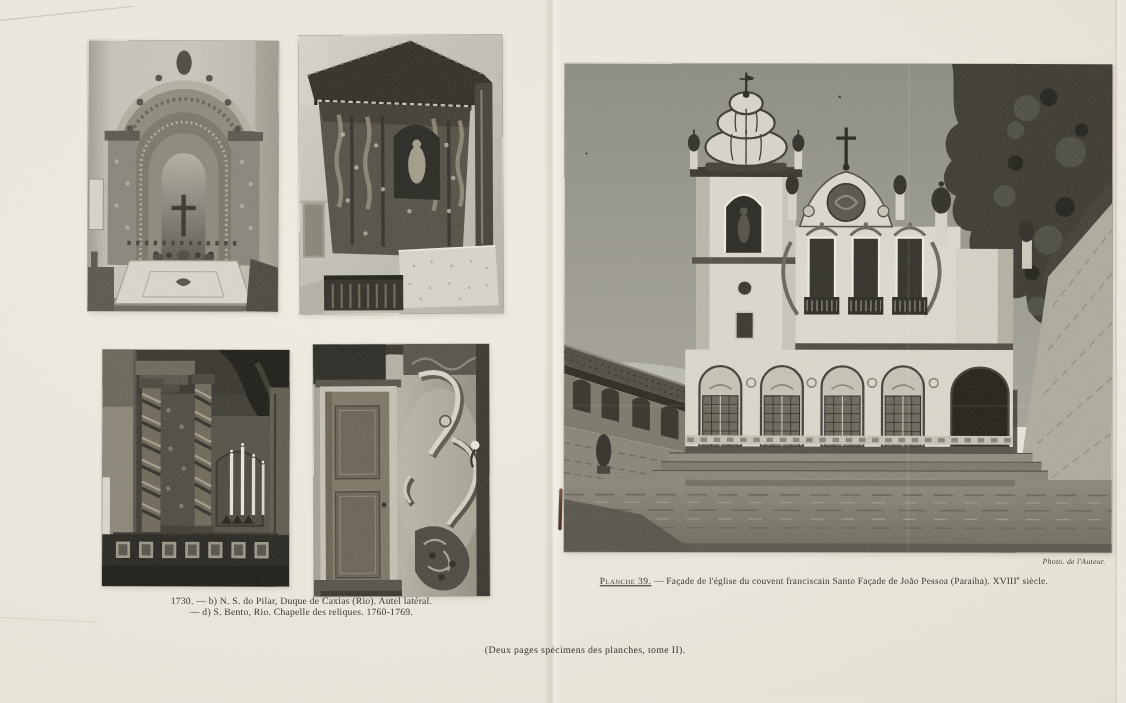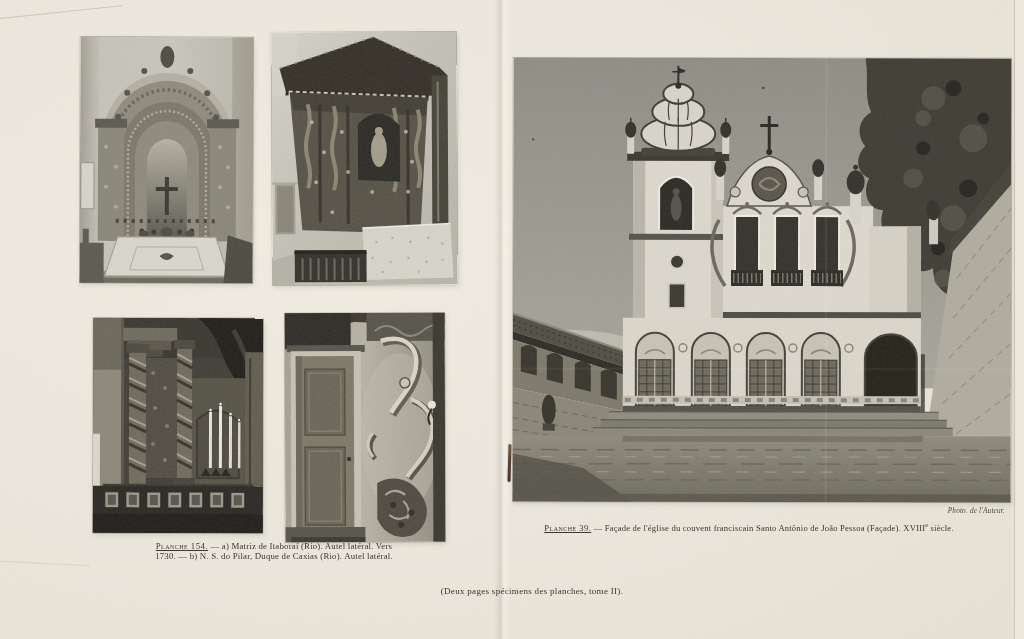--- a/index.html
+++ b/index.html
@@ -568,25 +568,25 @@
     <rect x="0" y="436" width="498" height="8" fill="#5a574c" opacity=".9"></rect>
     <rect x="312" y="0" width="2" height="444" fill="#ffffff" opacity=".07"></rect>
     <rect x="0" y="310" width="498" height="2" fill="#ffffff" opacity=".06"></rect>
     <rect width="498" height="444" filter="url(#grain)" opacity=".32"></rect>
   </svg>
 </figure>
 
 <div class="abs staple"></div>
 
 <div class="abs caption-left">
-  <div class="cap-line"><span class="sc">Planche 154.</span><span> — a) Matriz de Itaboraí (Rio). Autel latéral. Vers</span></div>
   <div class="cap-line">1730. — b) N. S. do Pilar, Duque de Caxias (Rio). Autel latéral.</div>
+  <div class="cap-line">— d) S. Bento, Rio. Chapelle des reliques. 1760-1769.</div>
 </div>
 
 <div class="abs credit">Photo. de l'Auteur.</div>
 
-<div class="abs caption-right"><span class="sc">Planche 39.</span><span> — Façade de l'église du couvent franciscain Santo Antônio de João Pessoa (Façade). XVIII</span><sup>e</sup><span> siècle.</span></div>
+<div class="abs caption-right"><span class="sc">Planche 39.</span><span> — Façade de l'église du couvent franciscain Santo Façade de João Pessoa (Paraíba). XVIII</span><sup>e</sup><span> siècle.</span></div>
 
 <div class="abs footer-note">(Deux pages spécimens des planches, tome II).</div>
 
 <svg class="abs paper-grain" aria-hidden="true">
   <rect width="1024" height="639" filter="url(#grain)"></rect>
 </svg>
 
 </body></html>

